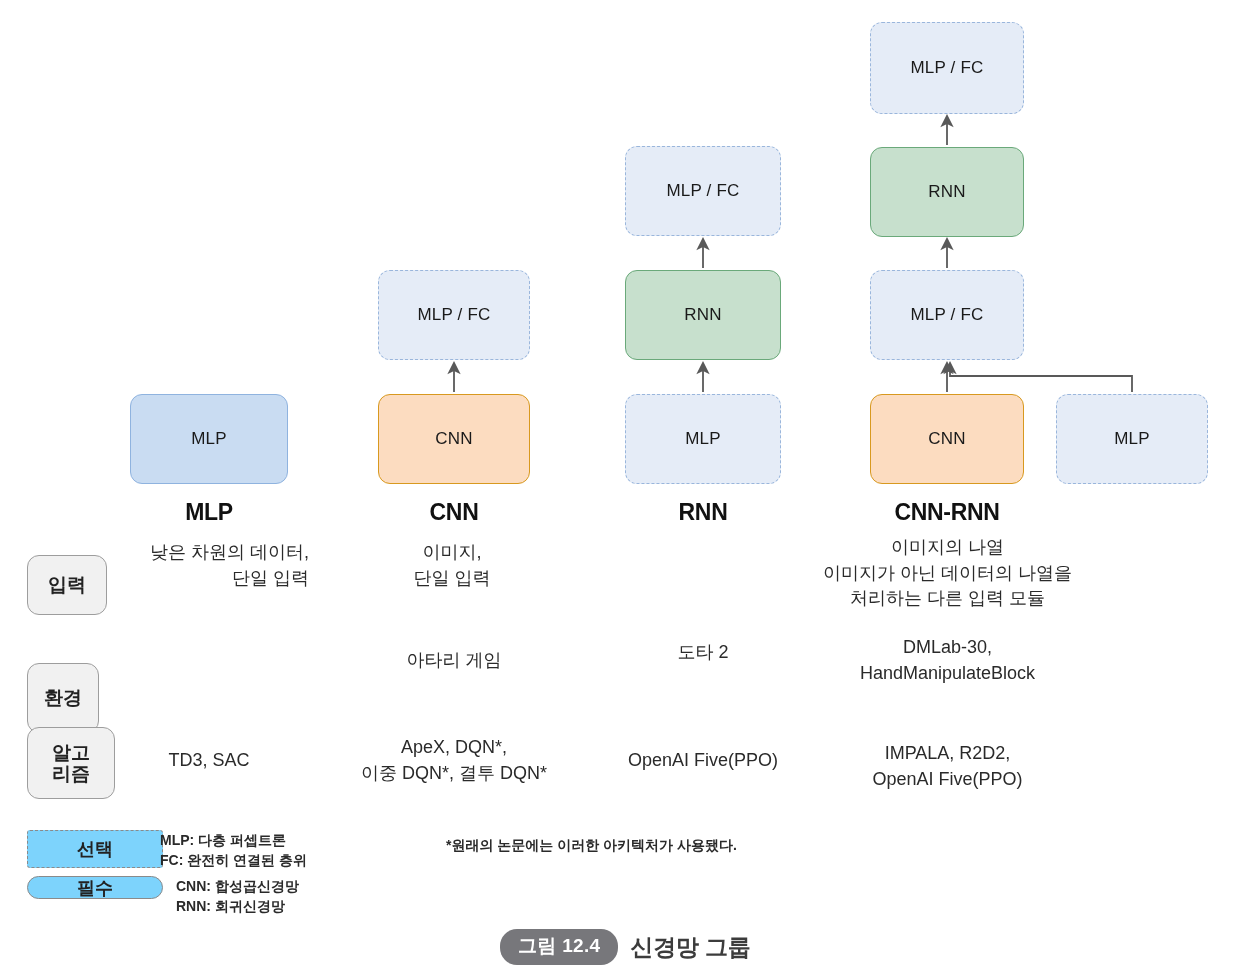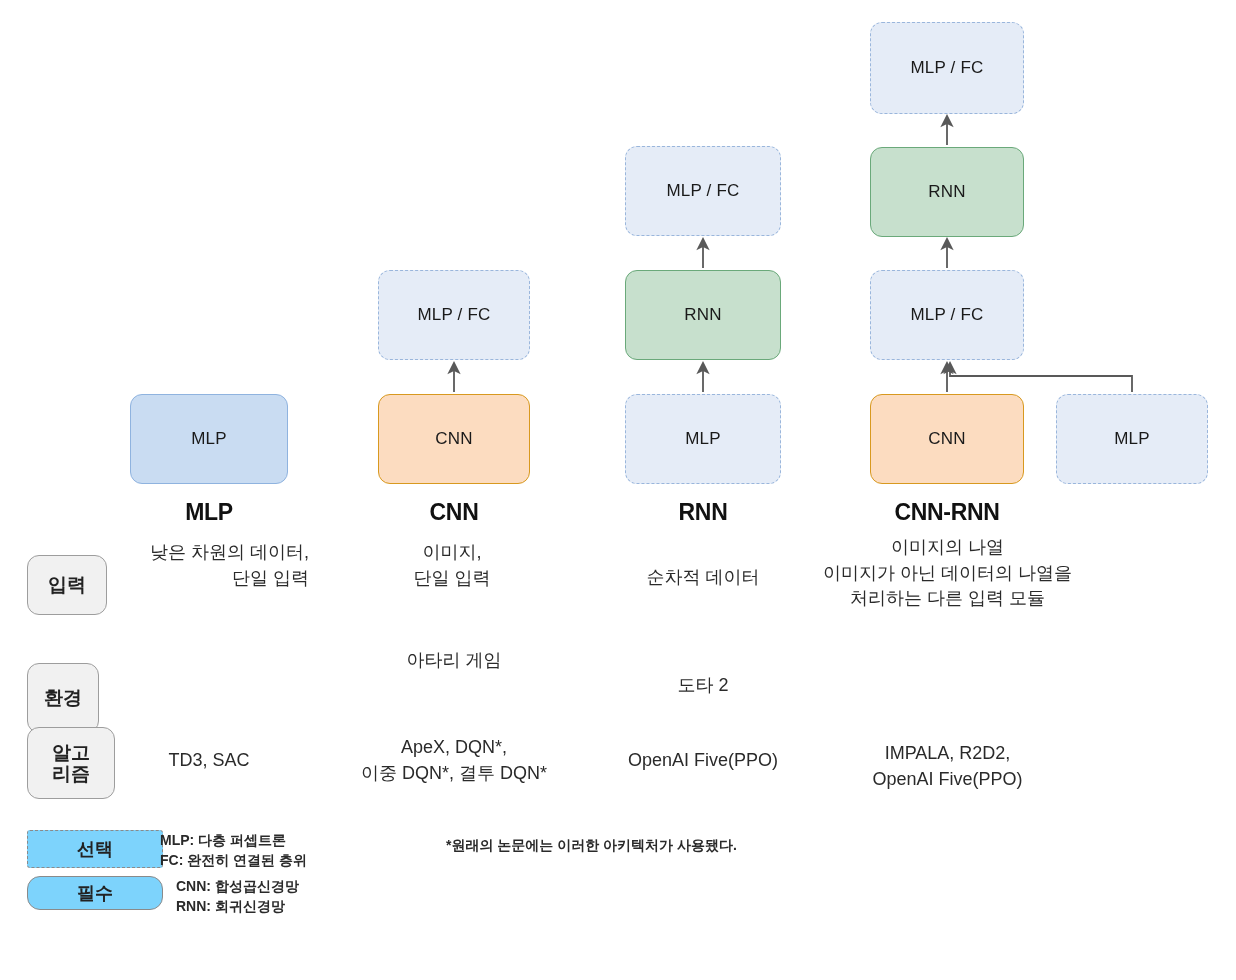--- a/index.html
+++ b/index.html
@@ -181,42 +181,47 @@
   </div>
   <div class="rowlabel nl" style="left:27px;top:727px;width:88px;height:72px;white-space:pre-line;">
     <span style="white-space:pre-line;">알고
 리즘</span>
   </div>
 
   <div class="cell" style="left:109px;top:540px;width:200px;white-space:pre-line;text-align:right;">낮은 차원의 데이터,
 단일 입력</div>
   <div class="cell" style="left:352px;top:540px;width:200px;white-space:pre-line;">이미지,
 단일 입력</div>
-  <div class="cell" style="left:603px;top:565px;width:200px;white-space:pre-line;">순차적 데이터</div>
   <div class="cell" style="left:810px;top:535px;width:275px;white-space:pre-line;">이미지의 나열
 이미지가 아닌 데이터의 나열을
 처리하는 다른 입력 모듈</div>
 
   <div class="cell" style="left:354px;top:648px;width:200px;white-space:pre-line;">아타리 게임</div>
-  <div class="cell" style="left:603px;top:673px;width:200px;white-space:pre-line;">도타 2</div>
+  <div class="cell" style="left:603px;top:640px;width:200px;white-space:pre-line;">도타 2</div>
+  <div class="cell" style="left:810px;top:635px;width:275px;white-space:pre-line;">DMLab-30,
+HandManipulateBlock</div>
 
   <div class="cell" style="left:109px;top:748px;width:200px;white-space:pre-line;">TD3, SAC</div>
   <div class="cell" style="left:339px;top:735px;width:230px;white-space:pre-line;">ApeX, DQN*,
 이중 DQN*, 결투 DQN*</div>
   <div class="cell" style="left:603px;top:748px;width:200px;white-space:pre-line;">OpenAI Five(PPO)</div>
   <div class="cell" style="left:830px;top:735px;width:235px;white-space:pre-line;margin-top:6px;">IMPALA, R2D2,
 OpenAI Five(PPO)</div>
 
   <div class="legbox dashed" style="left:27px;top:830px;width:136px;height:38px;">
     <span>선택</span>
   </div>
-  <div class="legbox solid" style="left:27px;top:876px;width:136px;height:34px;">
+  <div class="legbox solid" style="left:27px;top:876px;width:136px;height:23px;">
     <span>필수</span>
   </div>
   <div class="legtext" style="left:160px;top:830px;width:260px;">MLP: 다층 퍼셉트론
 FC: 완전히 연결된 층위</div>
   <div class="legtext" style="left:176px;top:876px;width:260px;">CNN: 합성곱신경망
 RNN: 회귀신경망</div>
 
   <div class="footnote" style="left:446px;top:837px;">*원래의 논문에는 이러한 아키텍처가 사용됐다.</div>
 
+  <div class="figcap" style="left:500px;top:929px;">
+    <span class="pill">그림 12.4</span>
+    <span class="captext">신경망 그룹</span>
+  </div>
 
 </div>
 
 </body></html>

